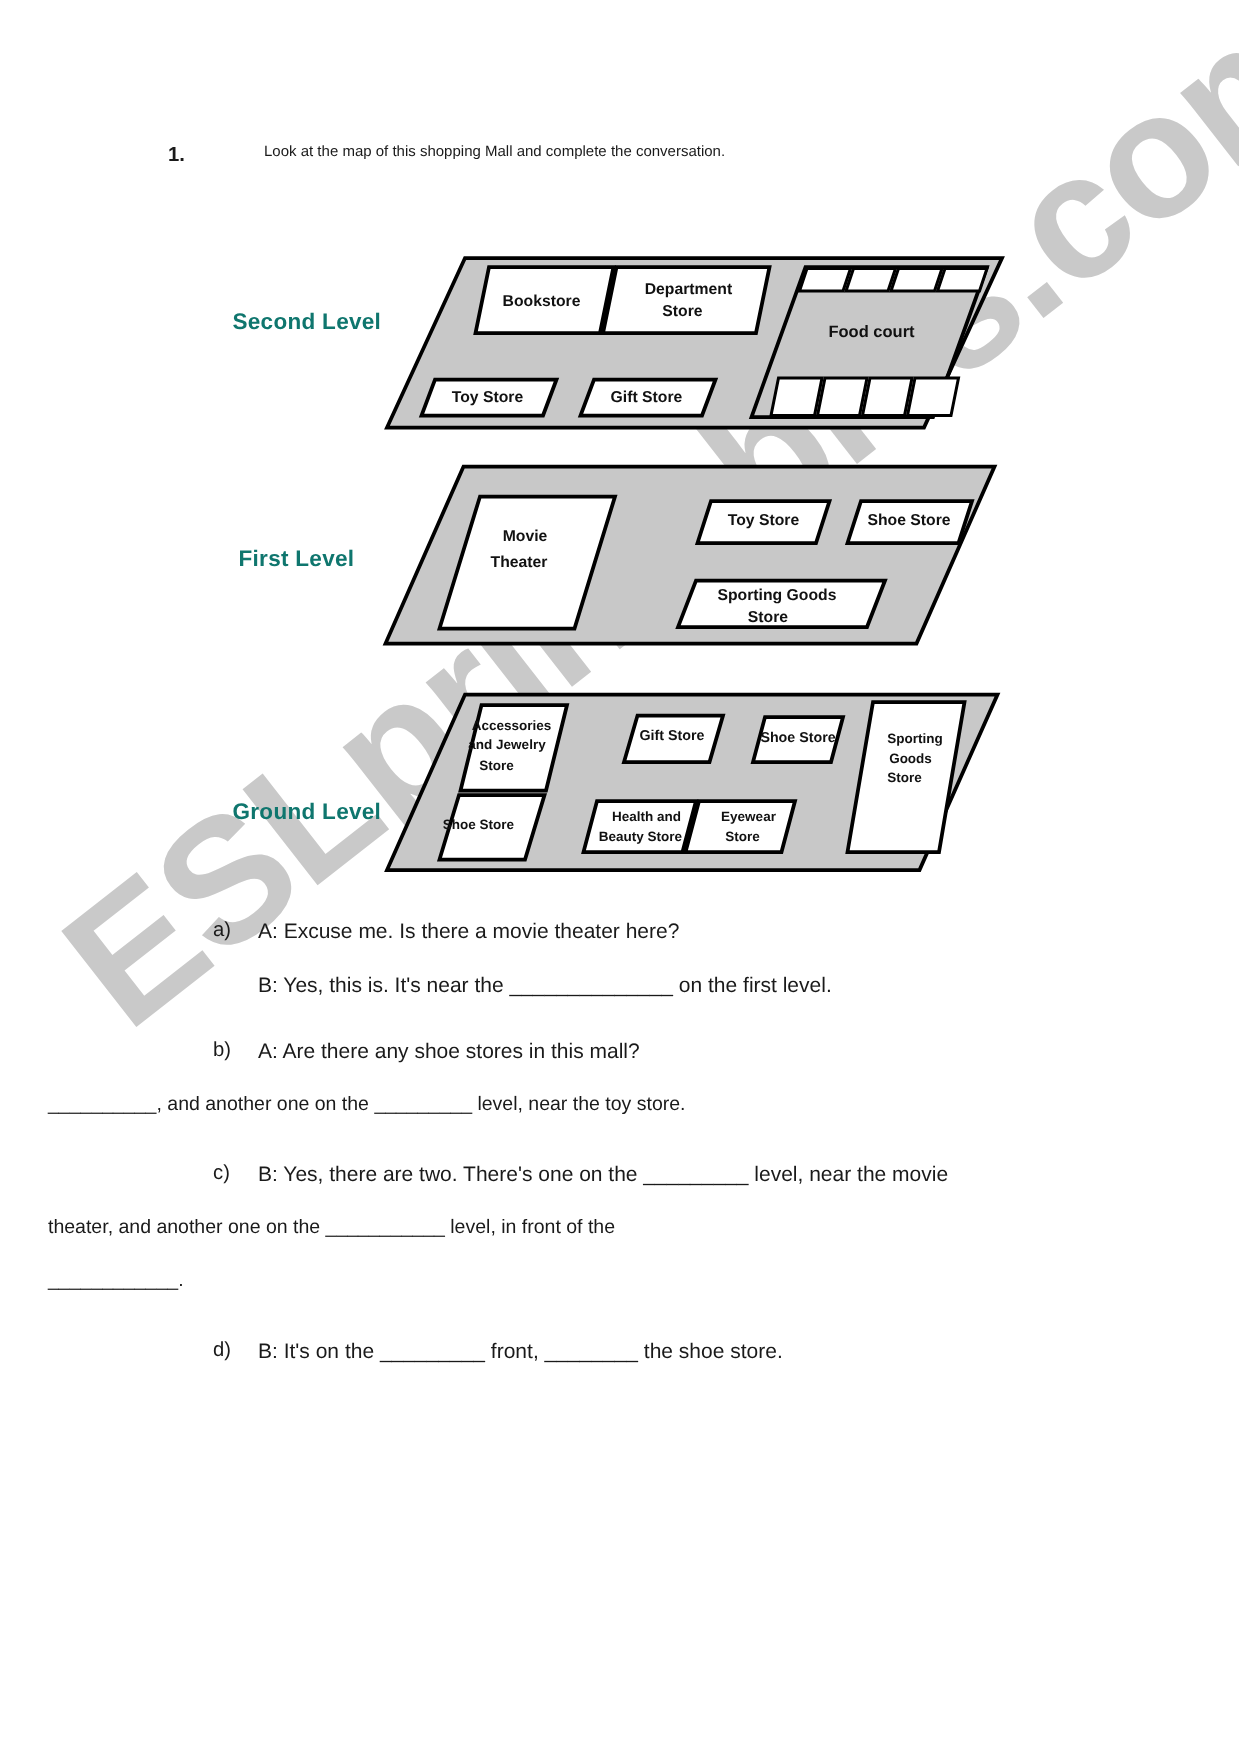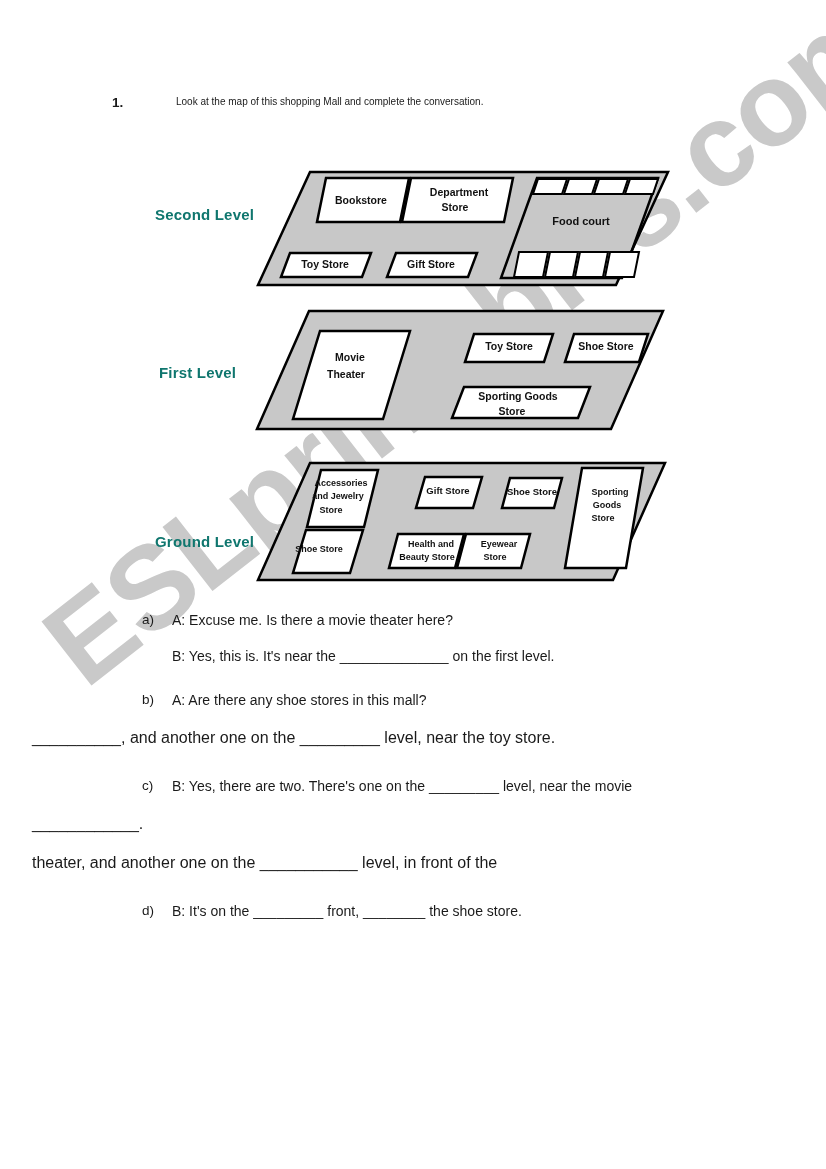--- a/index.html
+++ b/index.html
@@ -113,21 +113,21 @@
   }
   .qa-lines { flex: 1; }
   .qa-line {
     font-size: 14px;
     line-height: 1.28;
     margin-bottom: 18px;
     white-space: pre-wrap;
   }
   .qa-line:last-child { margin-bottom: 0; }
   .qa-wrap-line {
-    font-size: 16px;
+    font-size: 13px;
     line-height: 1.28;
     margin-top: 18px;
     white-space: pre-wrap;
   }
   .q-pad-a { padding-left: 142px; }
 </style>
 </head>
 <body>
 
 <div id="watermark">
@@ -258,22 +258,22 @@
     <div class="qa-wrap-line" style="margin-left:-110px;">__________, and another one on the _________ level, near the toy store.</div>
   </div>
 
   <div class="qa-item q-pad-a" style="margin-top:30px;">
     <div class="qa-row">
       <span class="qa-marker">c)</span>
       <div class="qa-lines">
         <div class="qa-line">B: Yes, there are two. There's one on the _________ level, near the movie</div>
       </div>
     </div>
+    <div class="qa-wrap-line" style="margin-left:-110px;">theater, and another one on the ___________ level, in front of the</div>
     <div class="qa-wrap-line" style="margin-left:-110px;">____________.</div>
-    <div class="qa-wrap-line" style="margin-left:-110px;">theater, and another one on the ___________ level, in front of the</div>
   </div>
 
   <div class="qa-item q-pad-a" style="margin-top:30px;">
     <div class="qa-row">
       <span class="qa-marker">d)</span>
       <div class="qa-lines">
         <div class="qa-line">B: It's on the _________ front, ________ the shoe store.</div>
       </div>
     </div>
   </div>

